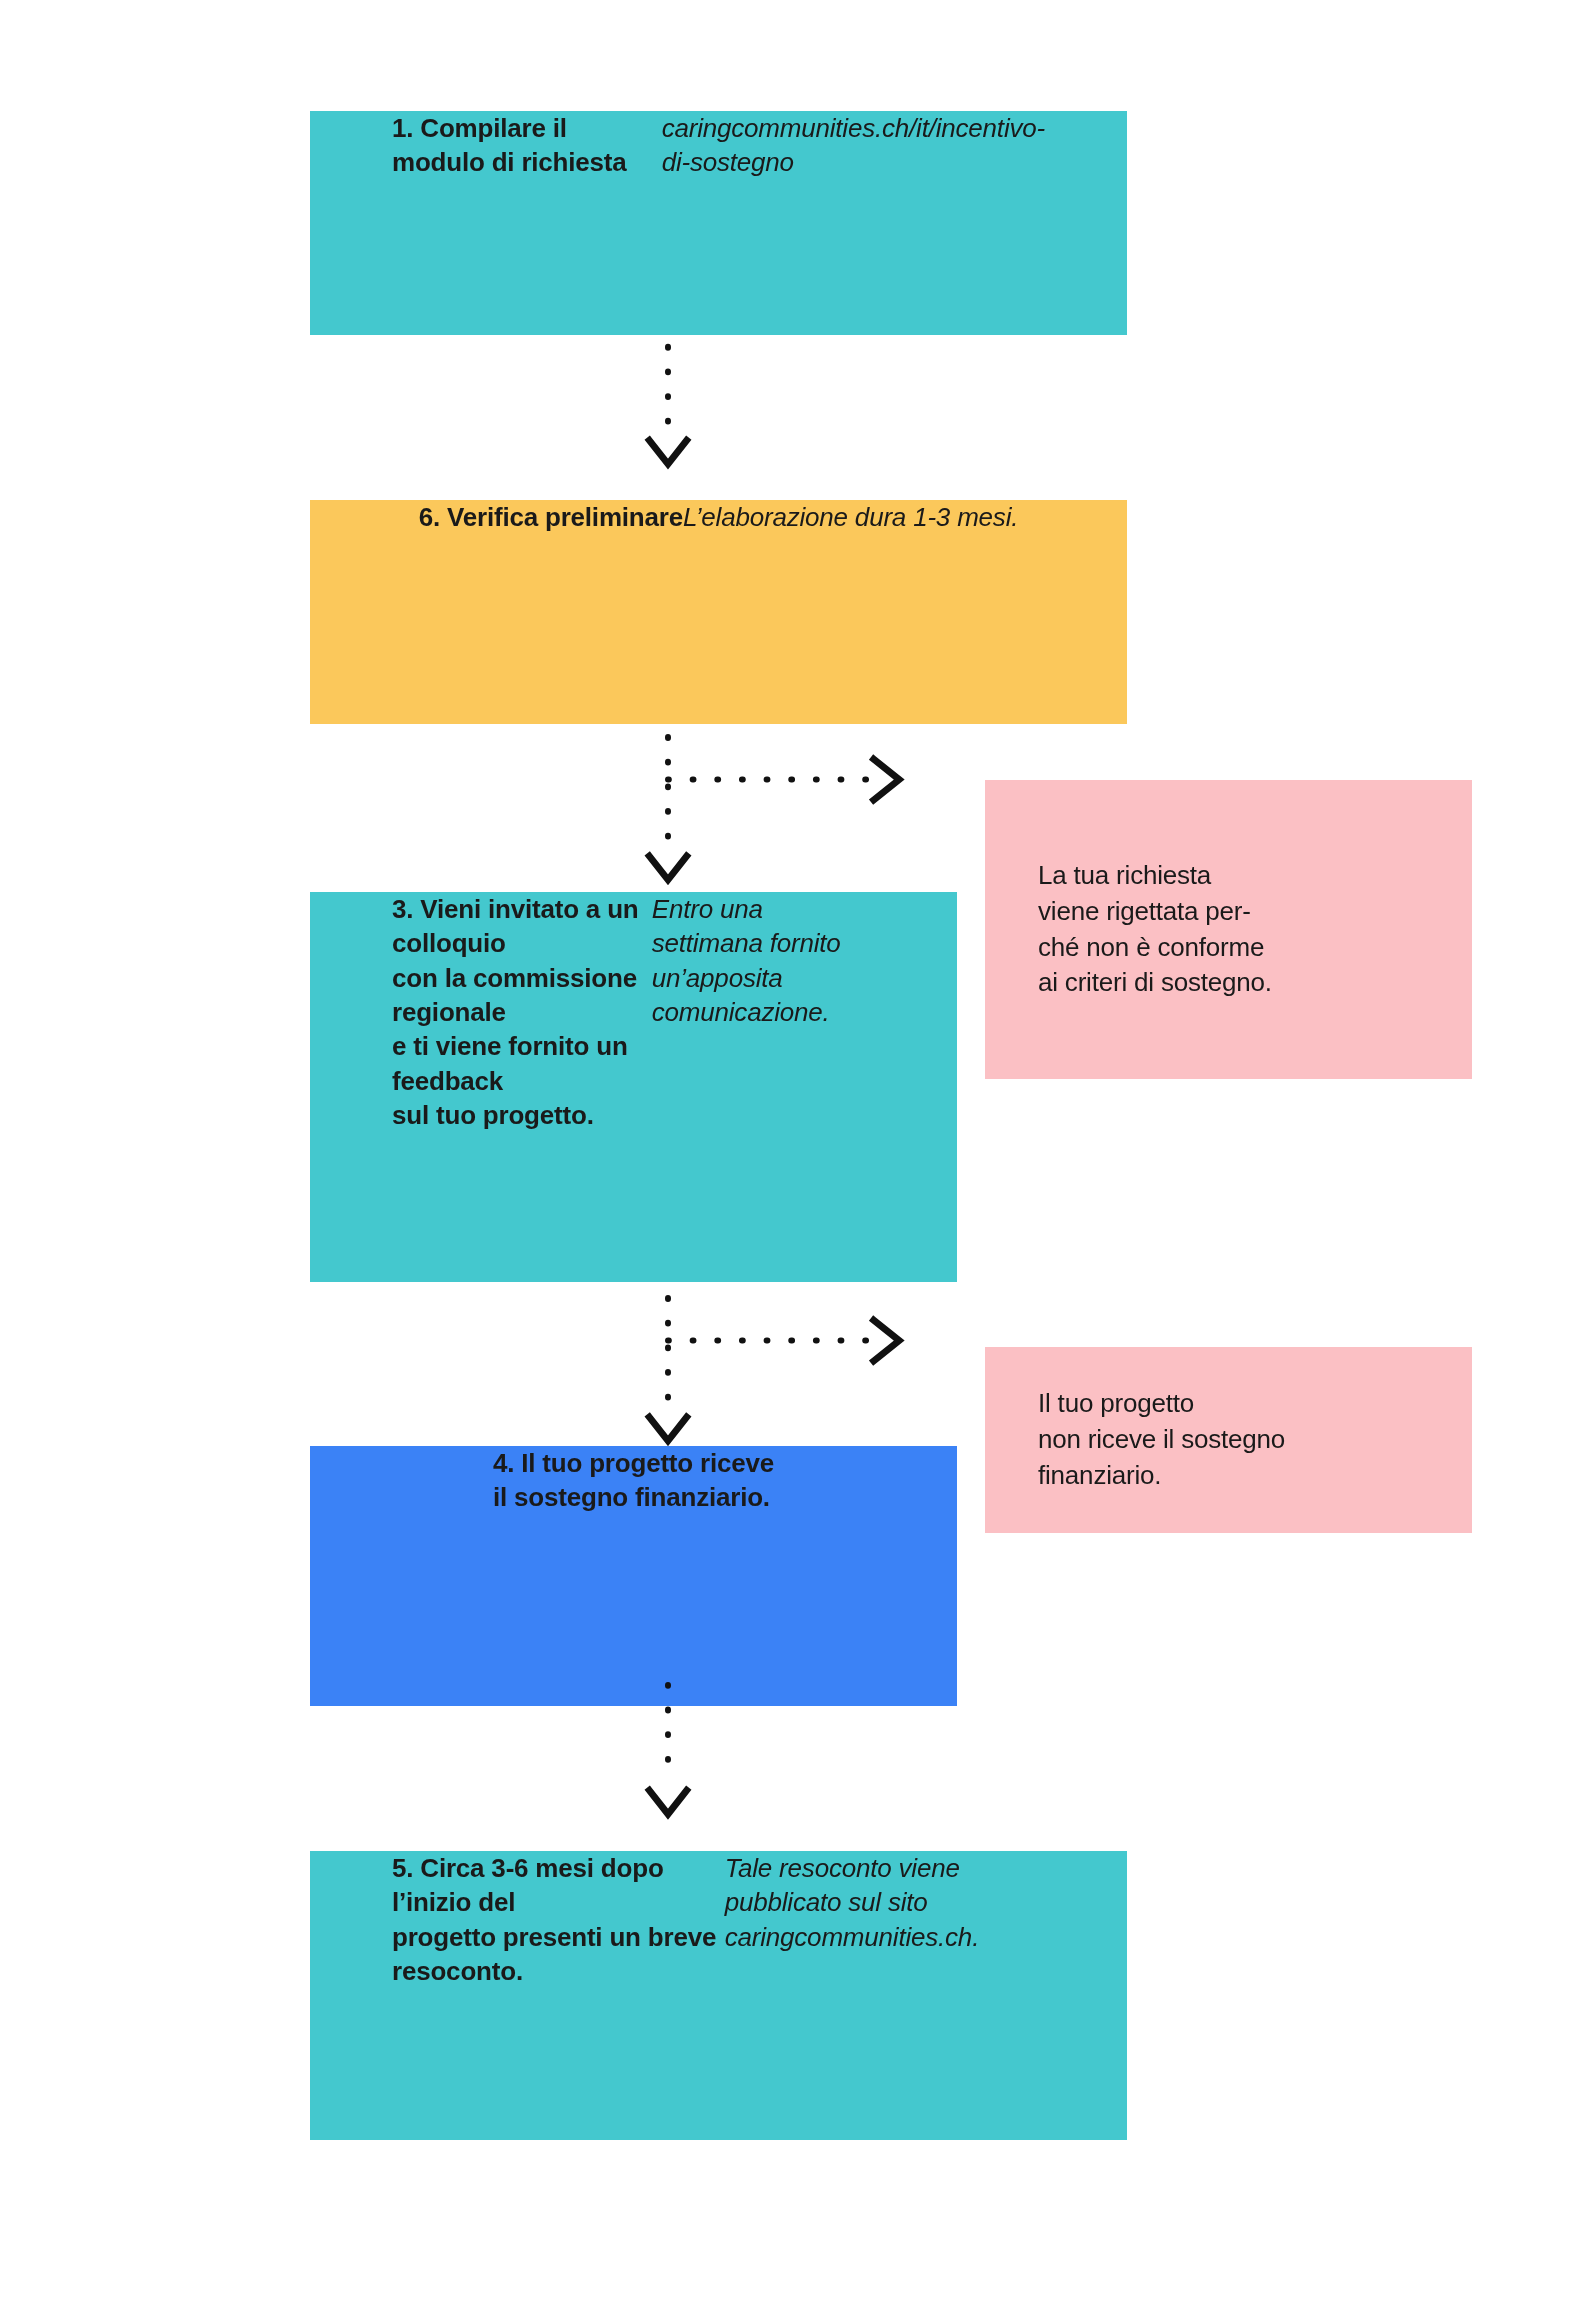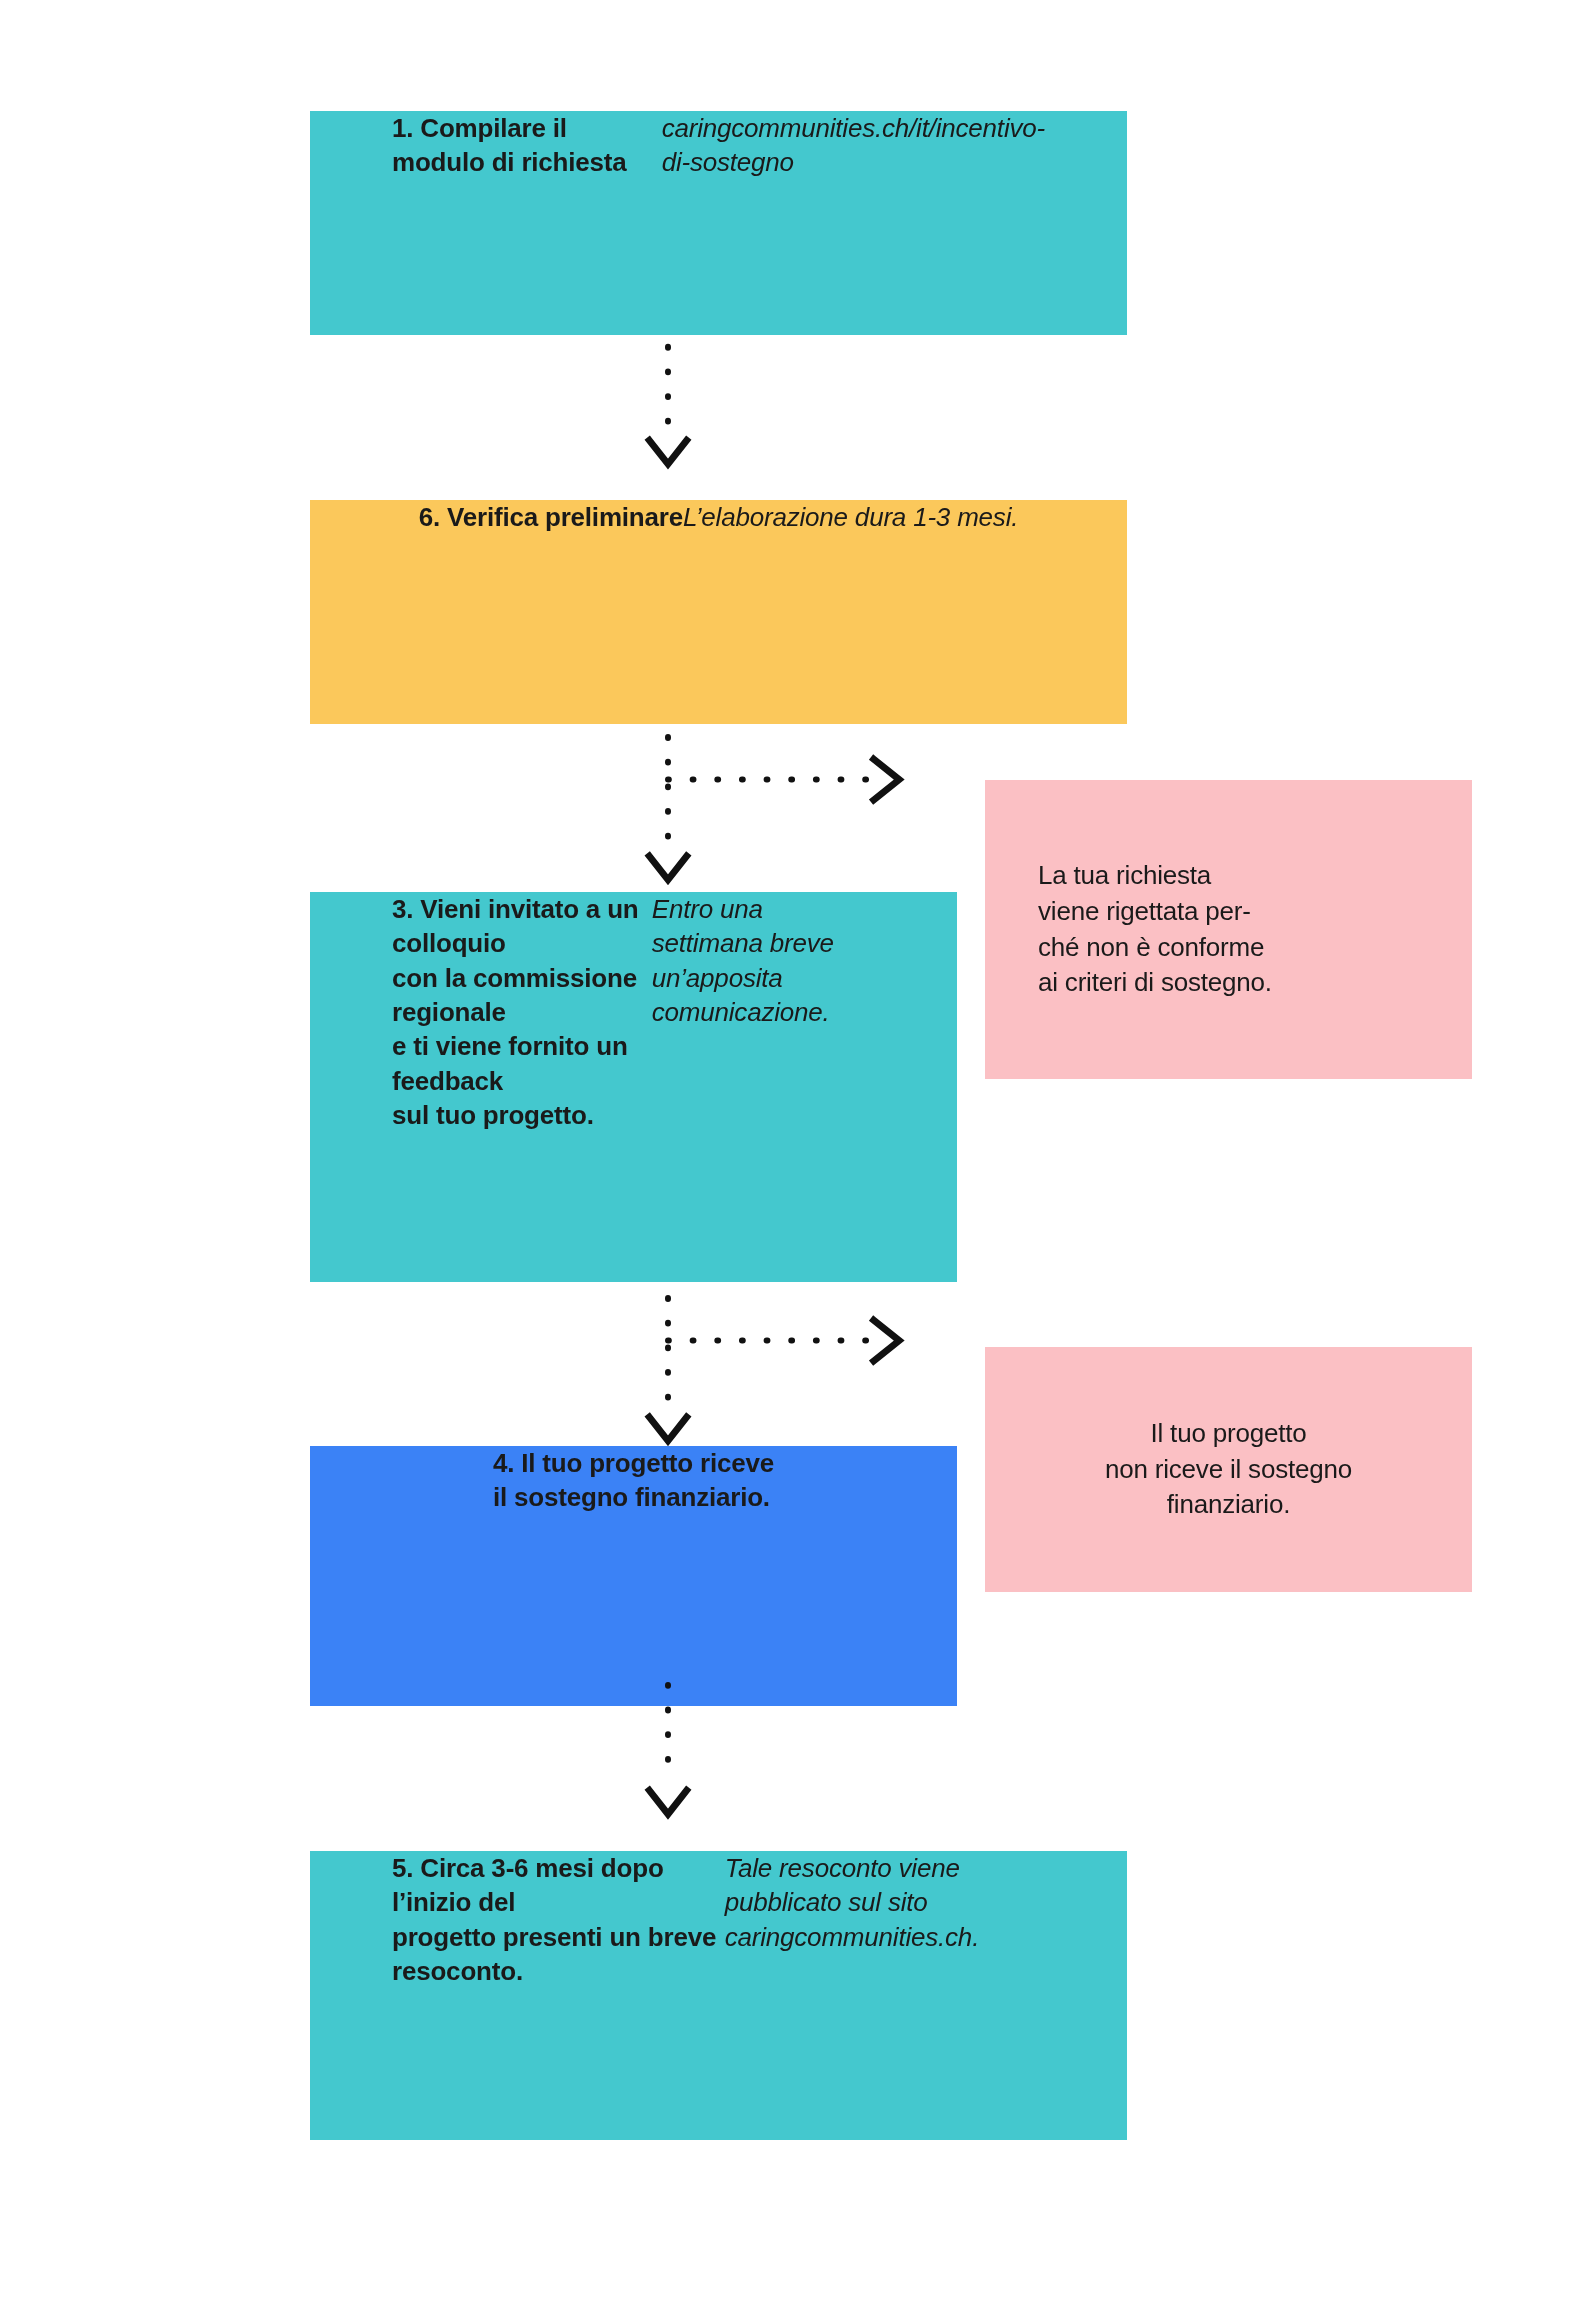--- a/index.html
+++ b/index.html
@@ -111,34 +111,34 @@
 viene rigettata per-
 ché non è conforme
 ai criteri di sostegno.</p>
   </div>
 
   <div class="step-box" style="left:310px; top:892px; width:647px; height:390px; background:#44C8CE;">
     <p class="step-title">3. Vieni invitato a un colloquio
 con la commissione regionale
 e ti viene fornito un feedback
 sul tuo progetto.</p>
-    <p class="step-desc">Entro una settimana breve
+    <p class="step-desc">Entro una settimana fornito
 un’apposita comunicazione.</p>
   </div>
 
   <div class="connector" style="left:634px; top:1291px; width:340px; height:162px;">
     <svg width="340" height="162" viewBox="0 0 400 190">
       <line x1="40" y1="8" x2="40" y2="140" stroke="#111111" stroke-width="7" stroke-linecap="round" stroke-dasharray="1 28"></line>
       <polyline points="18,148 40,176 62,148" fill="none" stroke="#111111" stroke-width="8" stroke-linecap="square" stroke-linejoin="miter"></polyline>
       <line x1="40" y1="58" x2="300" y2="58" stroke="#111111" stroke-width="7" stroke-linecap="round" stroke-dasharray="1 28"></line>
       <polyline points="282,34 312,58 282,82" fill="none" stroke="#111111" stroke-width="8" stroke-linecap="square" stroke-linejoin="miter"></polyline>
     </svg>
   </div>
 
-  <div class="side-box" style="left:985px; top:1347px; width:487px; height:245px; background:#FBC0C4;text-align:center;">
+  <div class="side-box" style="left:985px; top:1347px; width:487px; height:186px; background:#FBC0C4;">
     <p class="side-text">Il tuo progetto
 non riceve il sostegno
 finanziario.</p>
   </div>
 
   <div class="step-box" style="left:310px; top:1446px; width:647px; height:260px; background:#3b82f6;">
     <p class="step-title">4. Il tuo progetto riceve
 il sostegno finanziario.</p>
     <p class="step-desc"></p>
   </div>

